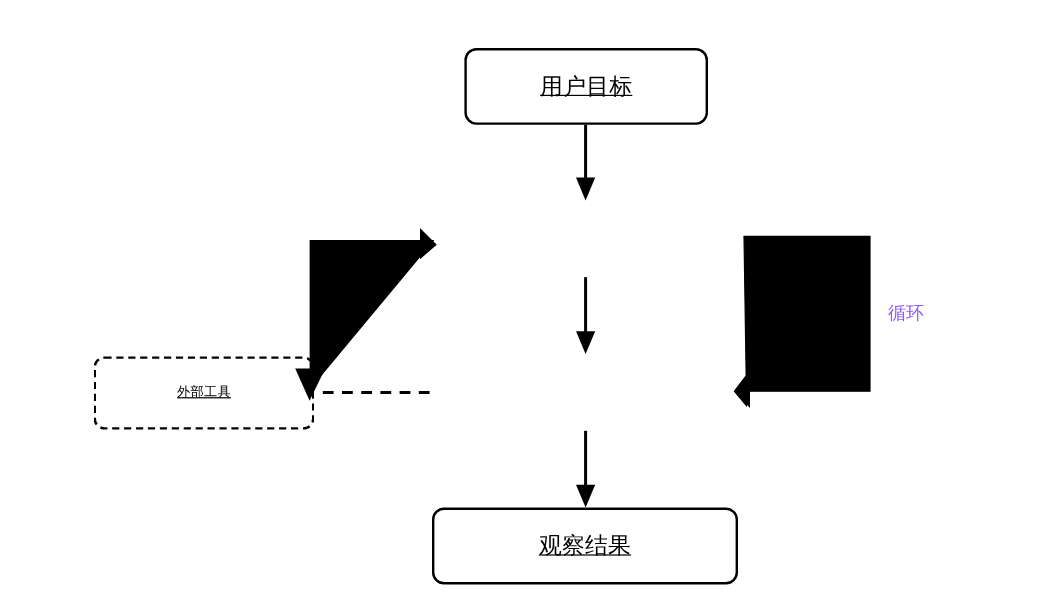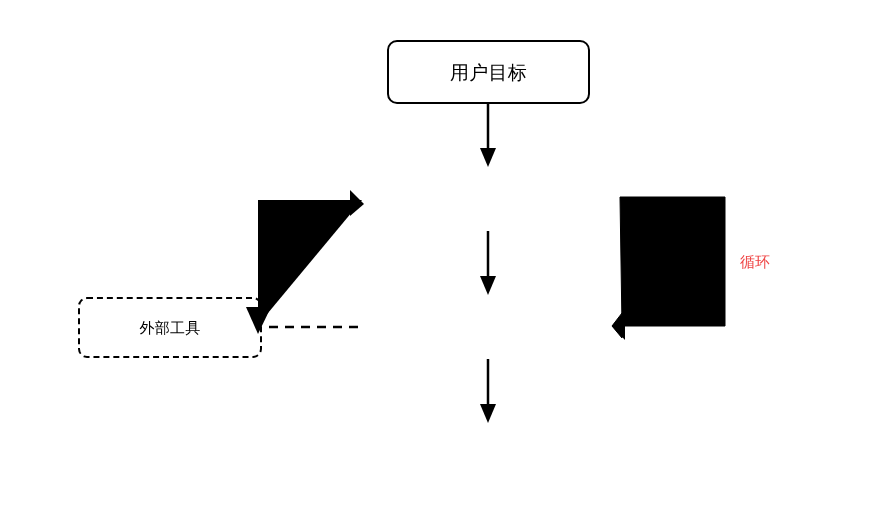--- a/index.html
+++ b/index.html
@@ -38,33 +38,34 @@
     font-size: 19px;
     line-height: 1;
     letter-spacing: 0.2px;
     white-space: nowrap;
     z-index: 3;
   }
   .node-box.dashed {
     border-style: dashed;
     border-width: 2px;
     background: transparent;
-    font-size: 15px;
+    font-size: 11px;
     border-radius: 9px;
   }
   .edge-label {
     position: absolute;
-    color: #ef4444;
+    color: #8b5cf6;
     font-size: 15px;
     line-height: 1;
     white-space: nowrap;
     z-index: 4;
   }
   .node-label {
     pointer-events: none;
+    text-decoration: underline;
   }
 </style>
 </head>
 <body>
 
 <div id="canvas">
 
   <svg id="diagram-svg" viewBox="0 0 870 510" xmlns="http://www.w3.org/2000/svg">
 
     <g>
@@ -98,20 +99,23 @@
     </g>
 
   </svg>
 
   <div class="node-box" style="left:387px; top:40px; width:203px; height:64px;">
     <span class="node-label">用户目标</span>
   </div>
 
 
 
+  <div class="node-box" style="left:360px; top:423px; width:255px; height:64px;">
+    <span class="node-label">观察结果</span>
+  </div>
 
   <div class="node-box dashed" style="left:78px; top:297px; width:184px; height:61px;">
     <span class="node-label">外部工具</span>
   </div>
 
   <div class="edge-label" style="left:740px; top:254px;">循环</div>
 
 </div>
 
 </body></html>

